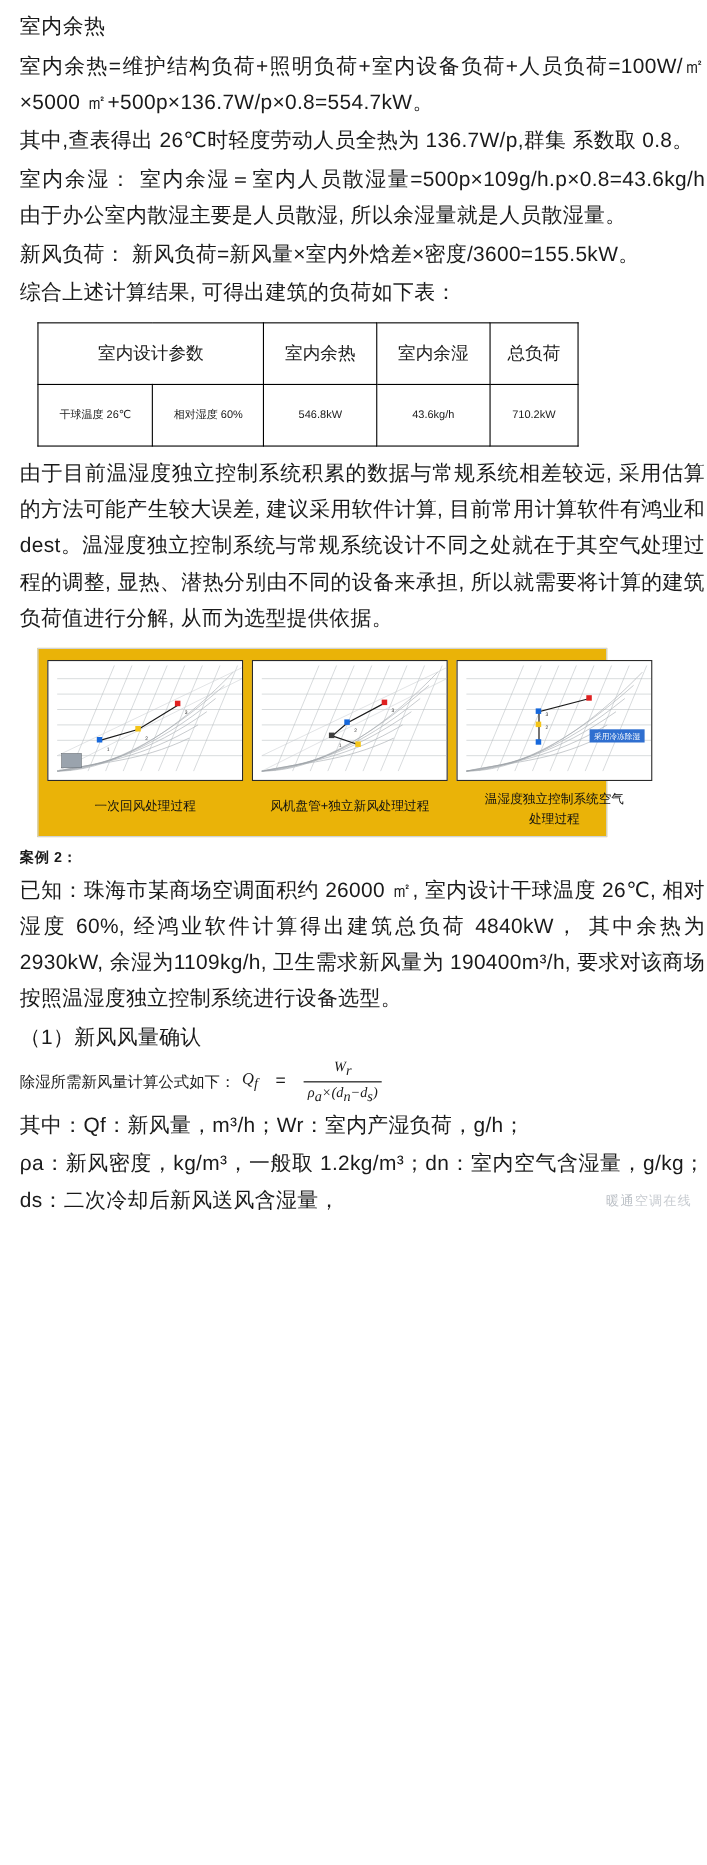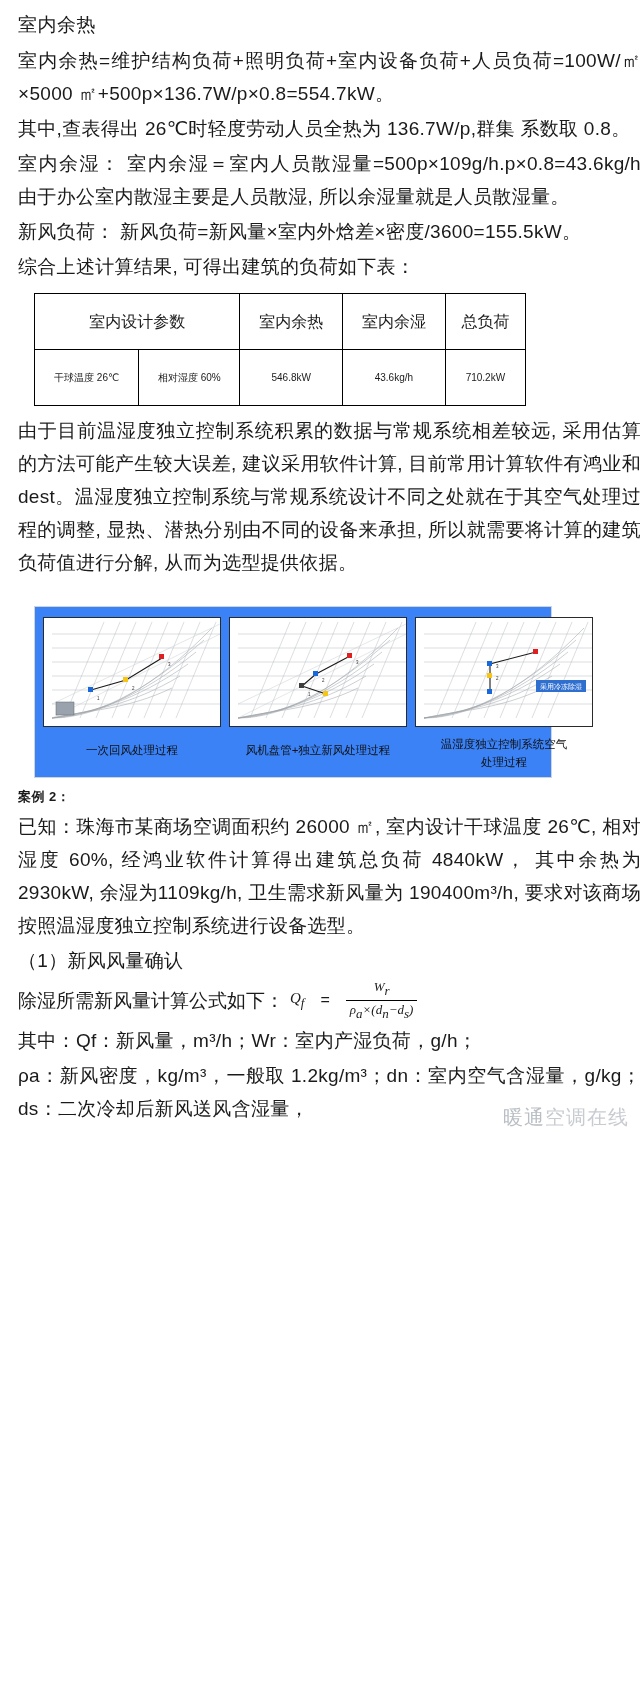--- a/index.html
+++ b/index.html
@@ -44,23 +44,23 @@
     font-weight: 400;
     text-align: center;
     padding: 10px 4px;
     line-height: 22px;
   }
   table.load-table tr.head td { height: 56px; font-size: 16px; }
   table.load-table tr.body td { height: 56px; }
 
   
   .fig-wrap {
-    margin: 27px 0 6px 16px;
+    margin: 10px 0 6px 16px;
     border: 1px solid #cfd4d8;
-    background: #3b82f6;
+    background: #eab308;
     padding: 10px 8px 6px 8px;
     display: flex;
     gap: 8px;
     width: 518px;
   }
   .fig-col { width: 178px; }
   .psy-box {
     border: 1px solid #2a2a2a;
     background: #ffffff;
     height: 110px;
@@ -82,40 +82,40 @@
     font-weight: bold;
     margin: 10px 0 4px 0;
     letter-spacing: .5px;
   }
   .formula-line {
     display: flex;
     align-items: center;
     gap: 6px;
     margin: 2px 0;
   }
-  .formula-line .txt { font-size: 19px; line-height: 33px; }
+  .formula-line .txt { font-size: 14px; line-height: 33px; }
   .frac {
     display: inline-block;
     text-align: center;
     font-family: "Liberation Serif", "DejaVu Serif", serif;
     font-size: 13px;
     font-style: italic;
     line-height: 1.25;
     vertical-align: middle;
   }
   .frac .num { border-bottom: 1px solid #000; padding: 0 4px 1px 4px; display: block; }
   .frac .den { padding: 1px 4px 0 4px; display: block; }
   .eqbox { display: flex; align-items: center; gap: 16px; }
   .eqbox .lhs { font-family: "Liberation Serif", serif; font-style: italic; font-size: 15px; }
 
   .watermark {
     position: absolute;
     right: 14px;
-    bottom: 6px;
-    font-size: 20px;
+    bottom: 20px;
+    font-size: 12px;
     color: #b9bec4;
     letter-spacing: 1px;
     pointer-events: none;
   }
   .watermark .w2 { color: #c8ccd1; }
 </style>
 </head>
 <body>
 
 <div class="page">

